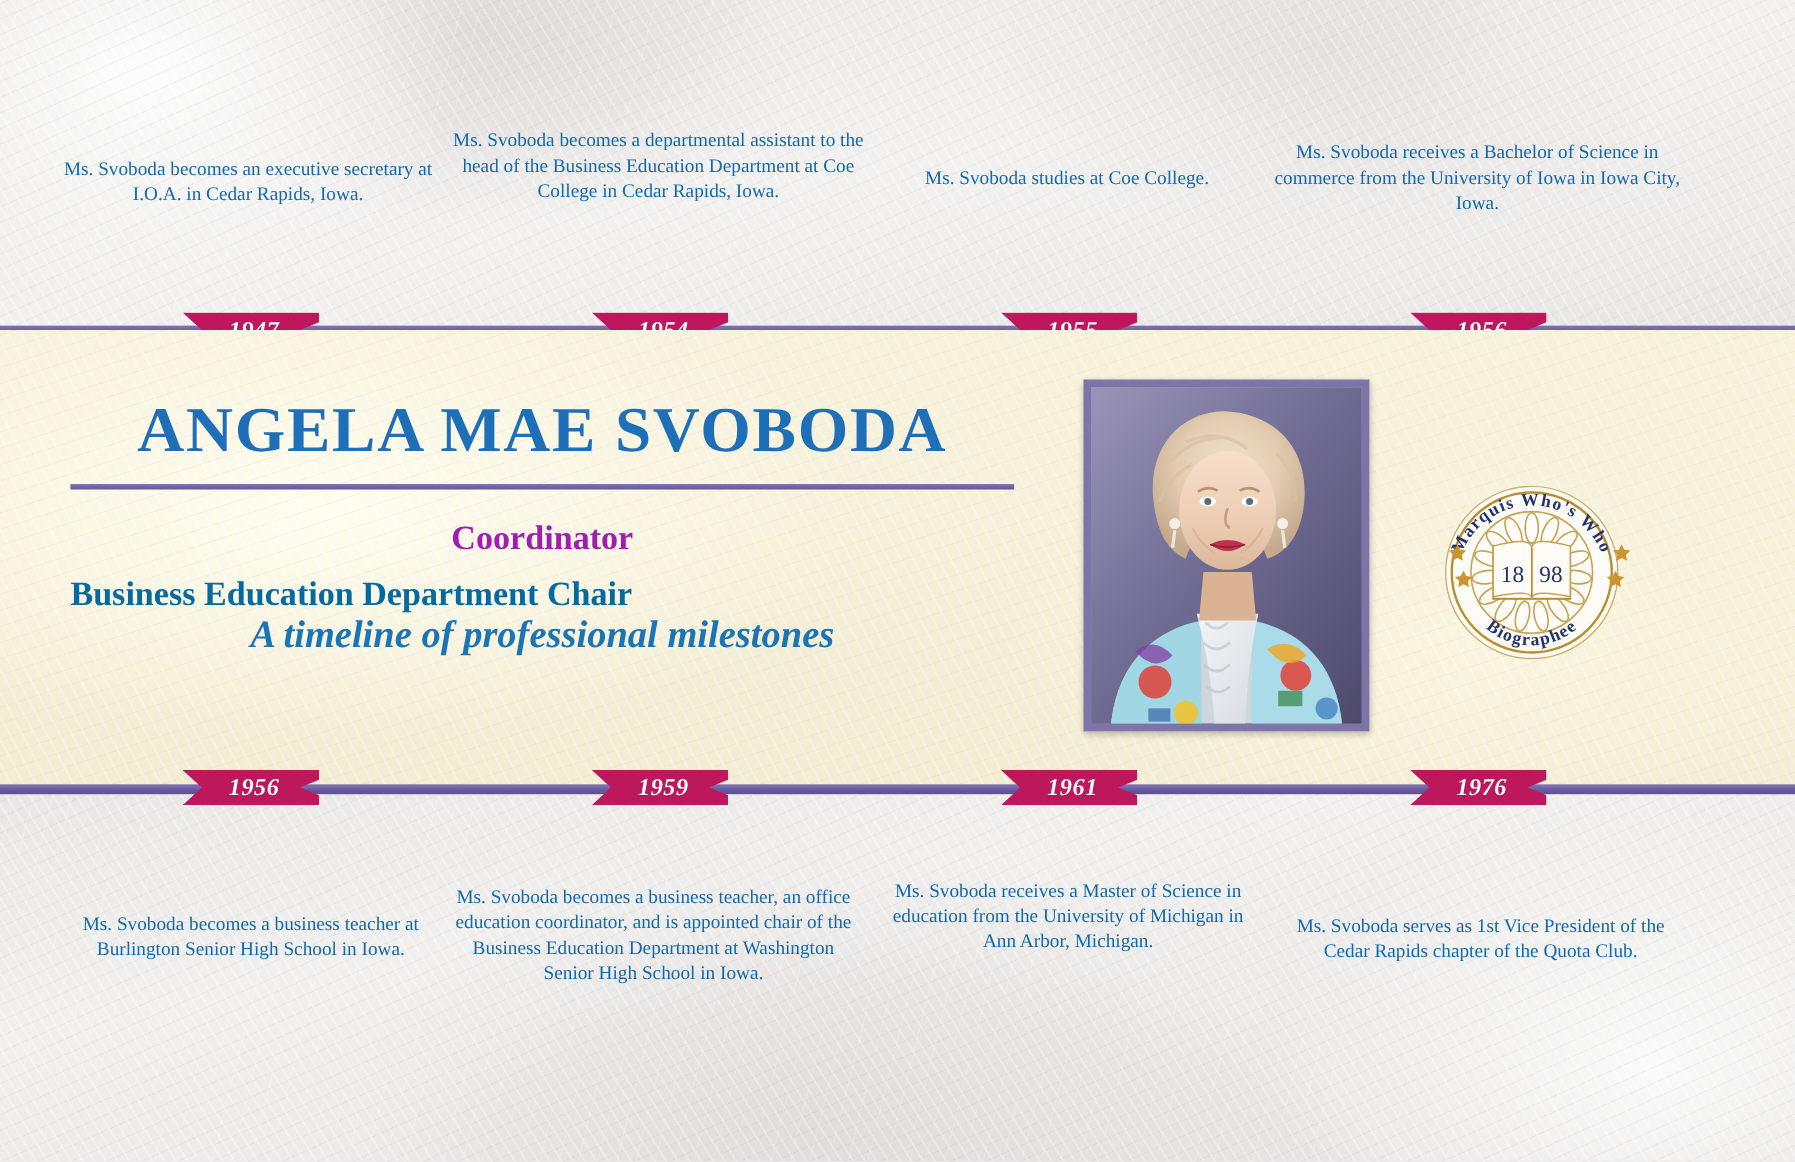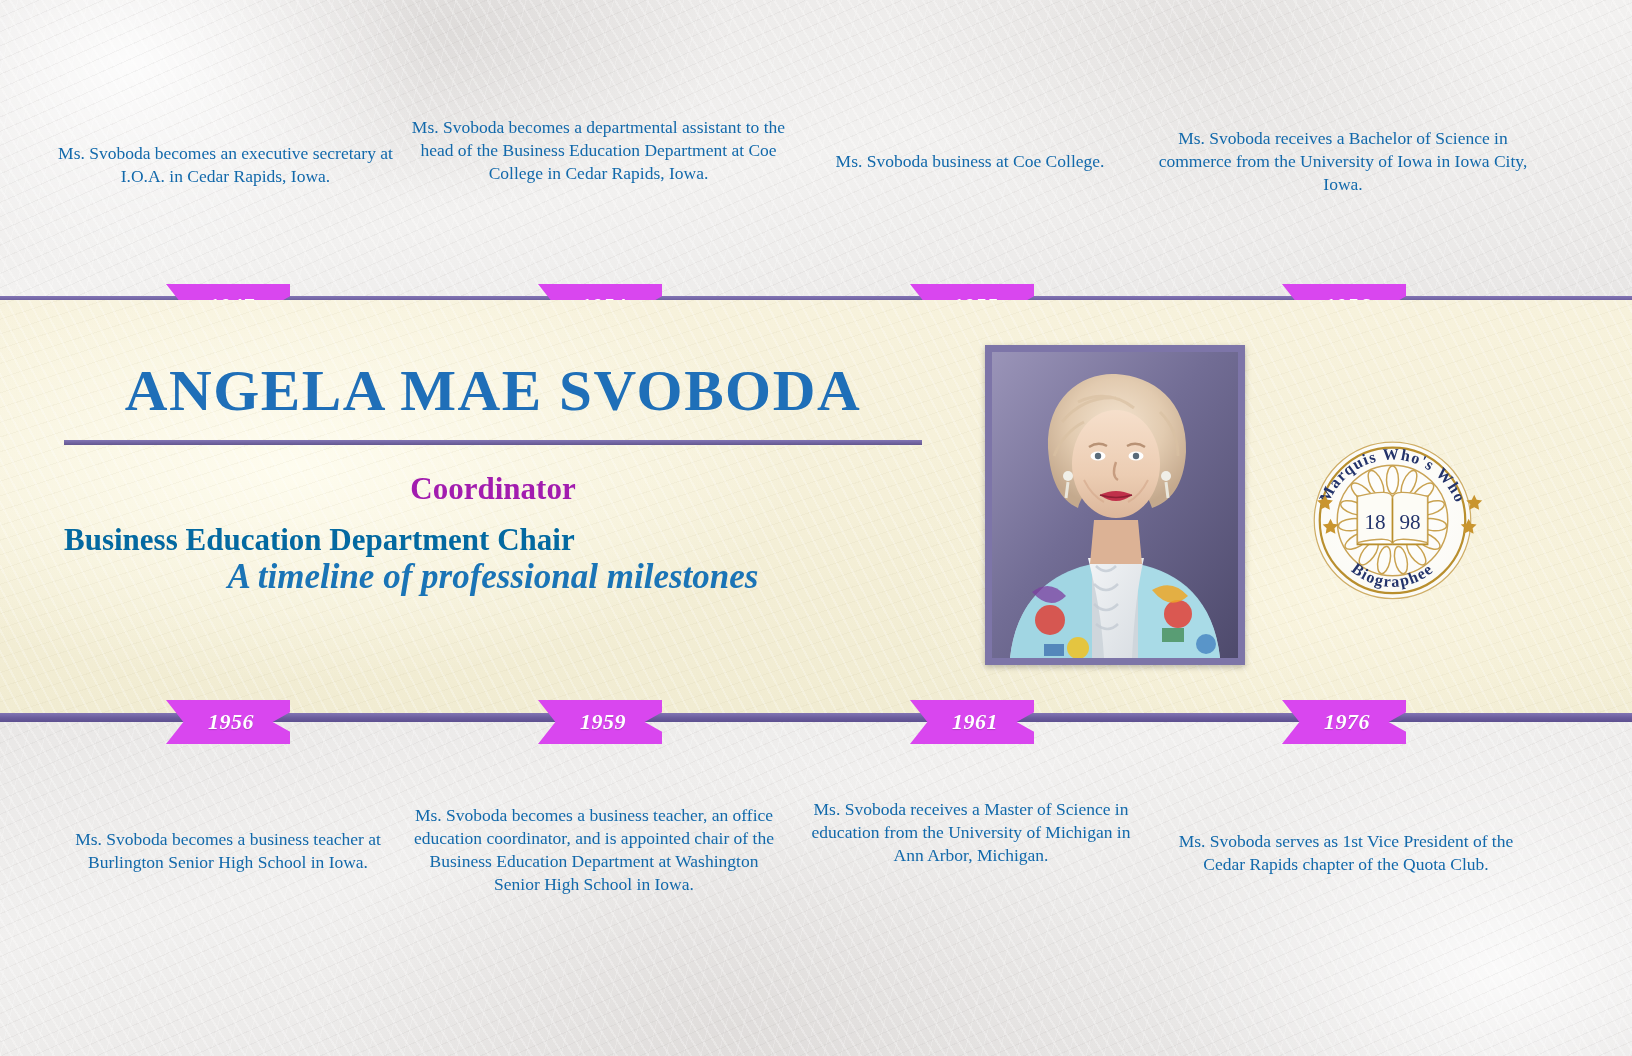--- a/index.html
+++ b/index.html
@@ -46,22 +46,22 @@
     pointer-events:none;
   }
 
   
   .rail{position:absolute;left:0;right:0;height:9px;background:linear-gradient(180deg,#8275b4 0%,#6a5c9c 55%,#5d5090 100%);}
   .rail.top{top:296px;}
   .rail.bottom{top:713px;}
 
   
   .yearflag{
-    position:absolute;height:44px;width:124px;
-    background:#d946ef;
+    position:absolute;height:32px;width:124px;
+    background:#be185d;
     display:flex;align-items:center;justify-content:center;
     clip-path:polygon(0 0, 100% 0, 100% 28%, 86% 50%, 100% 72%, 100% 100%, 0 100%, 14% 50%);
     box-shadow:0 1px 2px rgba(0,0,0,.12);
   }
   .yearflag .ytxt{
     color:#ffffff;font-style:italic;font-weight:bold;font-size:22px;
     letter-spacing:.5px;line-height:1;padding-left:6px;
     font-family:"Liberation Serif","DejaVu Serif",serif;
     text-shadow:0 1px 1px rgba(0,0,0,.18);
   }
@@ -113,21 +113,21 @@
 </style>
 </head>
 <body>
 
 <div id="page"></div>
 
 <div class="cap" style="left:38px;top:142px;width:375px;">Ms. Svoboda becomes an executive secretary at I.O.A. in Cedar Rapids, Iowa.</div>
 
 <div class="cap" style="left:406px;top:116px;width:385px;">Ms. Svoboda becomes a departmental assistant to the head of the Business Education Department at Coe College in Cedar Rapids, Iowa.</div>
 
-<div class="cap" style="left:815px;top:150px;width:310px;">Ms. Svoboda business at Coe College.</div>
+<div class="cap" style="left:815px;top:150px;width:310px;">Ms. Svoboda studies at Coe College.</div>
 
 <div class="cap" style="left:1158px;top:127px;width:370px;">Ms. Svoboda receives a Bachelor of Science in commerce from the University of Iowa in Iowa City, Iowa.</div>
 
 <div class="rail top"></div>
 
 <div class="yearflag top" style="left:166px;">
   <span class="ytxt">1947</span>
 </div>
 <div class="yearflag top" style="left:538px;">
   <span class="ytxt">1954</span>

